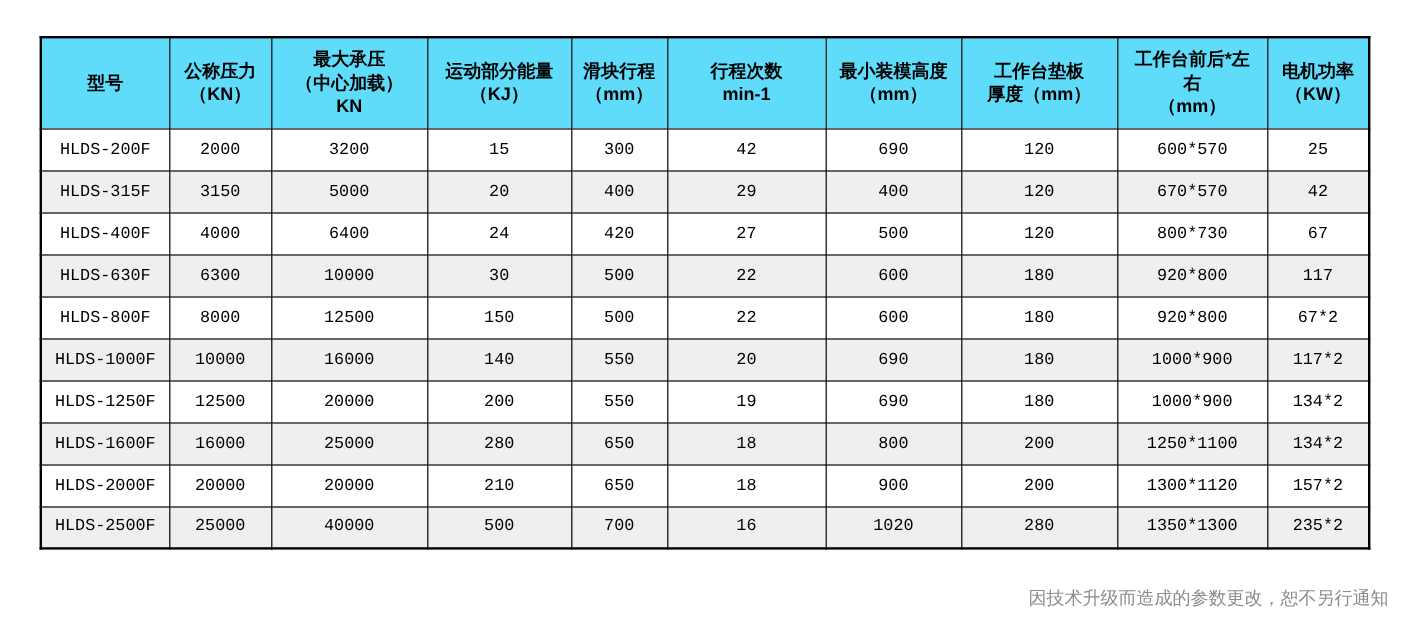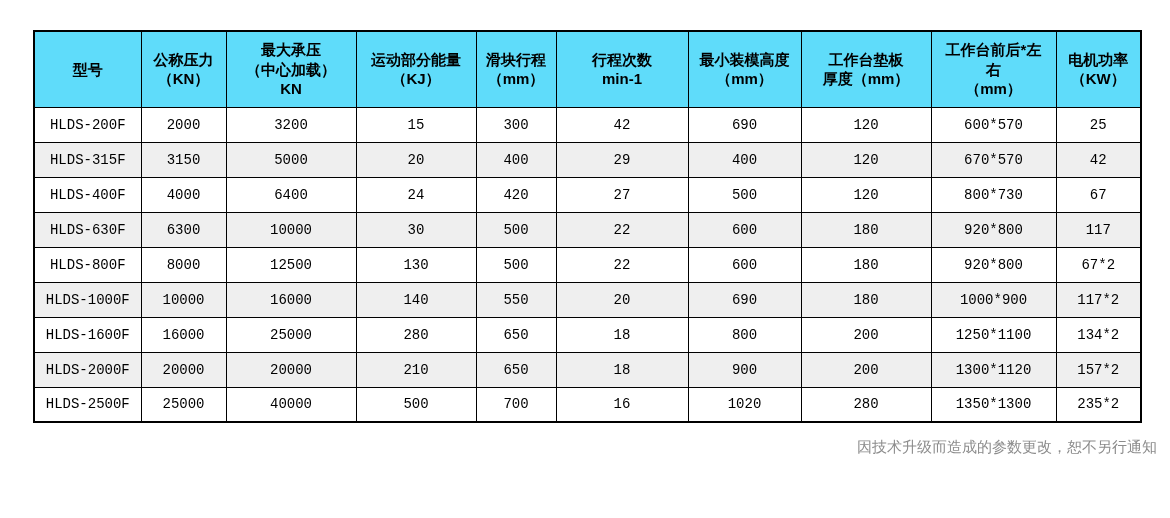--- a/index.html
+++ b/index.html
@@ -51,21 +51,21 @@
     font-family: "Liberation Mono", "DejaVu Sans Mono", monospace;
     font-size: 14px;
     color: #000000;
     white-space: nowrap;
   }
   table.spec-table tbody tr:nth-child(even) td {
     background: var(--row-alt-bg);
   }
   .footer-note {
     width: 1157px;
-    margin-top: 15px;
+    margin-top: 31px;
     text-align: right;
     font-size: 15px;
     color: var(--footer-text);
     font-family: "Liberation Sans", sans-serif;
   }
 </style>
 </head>
 <body>
 
 <div class="table-wrap">
@@ -153,39 +153,51 @@
           <td>22</td>
           <td>600</td>
           <td>180</td>
           <td>920*800</td>
           <td>117</td>
         </tr>
         <tr>
           <td>HLDS-800F</td>
           <td>8000</td>
           <td>12500</td>
-          <td>130</td>
+          <td>150</td>
           <td>500</td>
           <td>22</td>
           <td>600</td>
           <td>180</td>
           <td>920*800</td>
           <td>67*2</td>
         </tr>
         <tr>
           <td>HLDS-1000F</td>
           <td>10000</td>
           <td>16000</td>
           <td>140</td>
           <td>550</td>
           <td>20</td>
           <td>690</td>
           <td>180</td>
           <td>1000*900</td>
           <td>117*2</td>
+        </tr>
+        <tr>
+          <td>HLDS-1250F</td>
+          <td>12500</td>
+          <td>20000</td>
+          <td>200</td>
+          <td>550</td>
+          <td>19</td>
+          <td>690</td>
+          <td>180</td>
+          <td>1000*900</td>
+          <td>134*2</td>
         </tr>
         <tr>
           <td>HLDS-1600F</td>
           <td>16000</td>
           <td>25000</td>
           <td>280</td>
           <td>650</td>
           <td>18</td>
           <td>800</td>
           <td>200</td>

